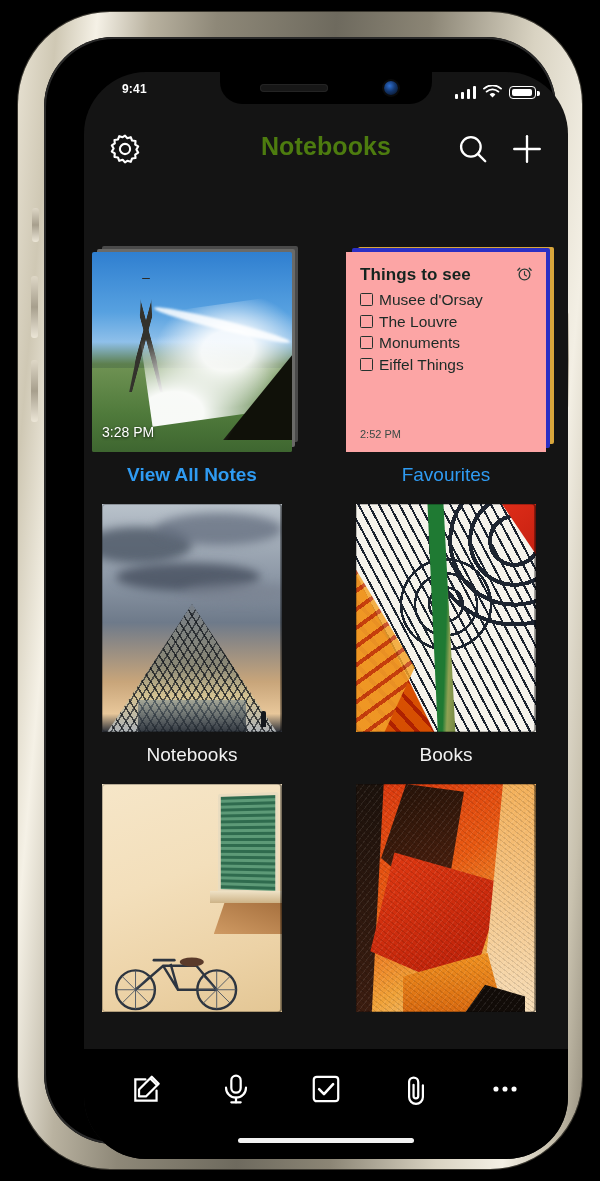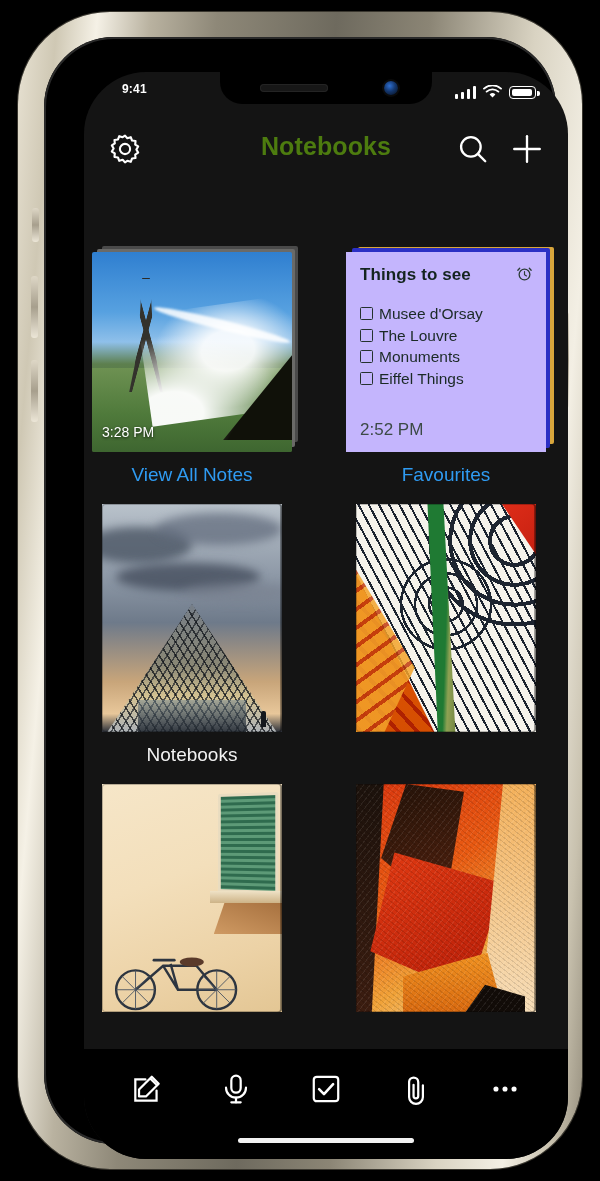--- a/index.html
+++ b/index.html
@@ -73,28 +73,28 @@
 
   
   .stack{ position:relative; }
   .stack .sheet{ position:absolute; border-radius:2px; }
 
   .cap{ position:absolute; width:100%; text-align:center; font-size:19px; }
   .cap.blue{ color:#2f9bf2; }
   .cap.white{ color:#f2f2f2; }
 
   
-  .note{ position:absolute; inset:0; background:#c4b5fd; padding:13px 14px 0 14px; overflow:hidden; }
+  .note{ position:absolute; inset:0; background:#fca5a5; padding:13px 14px 0 14px; overflow:hidden; }
   .note-title{ font-size:17px; font-weight:bold; color:#14241f; letter-spacing:.1px; }
   .note-clock{ position:absolute; right:13px; top:13px; width:17px; height:17px; }
-  .todo{ margin-top:20px; }
+  .todo{ margin-top:6px; }
   .todo-row{ display:flex; align-items:center; gap:6px; margin-bottom:4.5px; }
   .cbx{ width:13px; height:13px; border:1.7px solid #25322e; border-radius:1.5px; flex:none; }
   .todo-txt{ font-size:15.5px; color:#1b2a26; line-height:1.1; white-space:nowrap; }
-  .note-time{ position:absolute; left:14px; bottom:12px; font-size:17px; color:#3c4a46; }
+  .note-time{ position:absolute; left:14px; bottom:12px; font-size:11px; color:#3c4a46; }
 
   
   .toolbar{ position:absolute; bottom:0; left:0; width:484px; height:110px; background:#000; }
   .tb-row{ position:absolute; top:20px; left:0; width:100%; height:40px;
            display:flex; align-items:center; justify-content:space-around; padding:0 18px; }
   .tb-btn{ width:34px; height:34px; cursor:pointer; display:flex; align-items:center; justify-content:center; }
   .tb-btn svg{ width:100%; height:100%; display:block; }
   .home-ind{ position:absolute; bottom:16px; left:50%; transform:translateX(-50%);
              width:176px; height:5.5px; border-radius:4px; background:#f2f2f2; }
 
@@ -268,21 +268,21 @@
                   <div class="ei-grass"></div>
                   <div class="ei-tower"></div>
                   <div class="ei-jet"></div>
                   <div class="ei-jet2"></div>
                   <div class="ei-nozzle"></div>
                   <div class="ei-time">3:28 PM</div>
                 </div>
               </div>
             </div>
           </div>
-          <div class="cap blue" style="left:8px; top:282px; width:200px;">View All Notes</div>
+          <div class="cap blue" style="left:8px; top:282px; width:200px;font-weight:bold;">View All Notes</div>
 
           <div class="cell" style="left:262px; top:70px; width:200px; height:200px;">
             <div class="stack" style="position:absolute; inset:0;">
               <div class="sheet" style="left:12px; top:-5px; right:-8px; bottom:8px; background:#d8a63c;"></div>
               <div class="sheet" style="left:6px; top:-4px; right:-4px; bottom:4px; background:#2b2fc4;"></div>
               <div class="sheet" style="inset:0;">
                 <div class="note">
                   <div class="note-title">Things to see</div>
                   <div class="note-clock">
                     <svg viewBox="0 0 24 24">
@@ -333,20 +333,21 @@
           <div class="cell" style="left:272px; top:322px; width:180px; height:228px;">
             <div class="art art-books">
               <div class="bk-white"></div>
               <div class="bk-orange"></div>
               <div class="bk-orange2"></div>
               <div class="bk-green"></div>
               <div class="bk-red"></div>
             </div>
             <div class="cover-edge"></div>
           </div>
+          <div class="cap white" style="left:262px; top:562px; width:200px;">Books</div>
 
           <div class="cell" style="left:18px; top:602px; width:180px; height:228px;">
             <div class="art art-bike">
               <div class="bk-shutter"></div>
               <div class="bk-sill"></div>
               <div class="bk-shadow"></div>
               <div class="bk-bike">
                 <svg viewBox="0 0 160 70">
                   <g fill="none" stroke="#2d3540" stroke-width="2.6">
                     <circle cx="32" cy="48" r="21"></circle>

